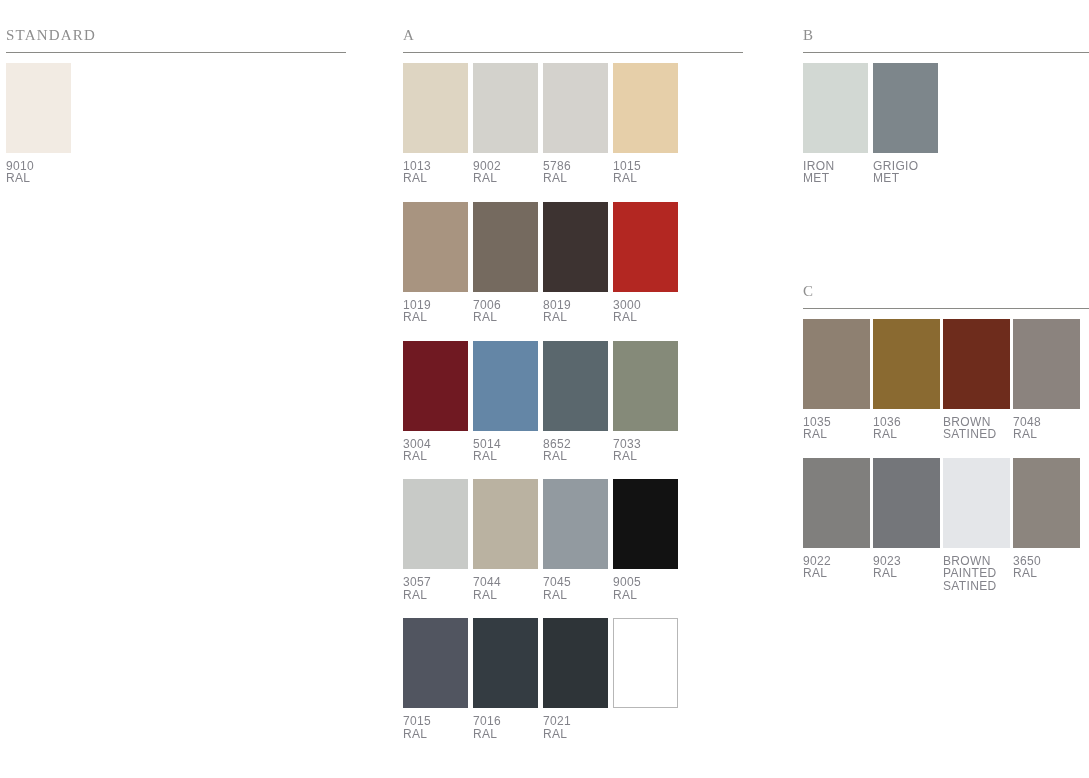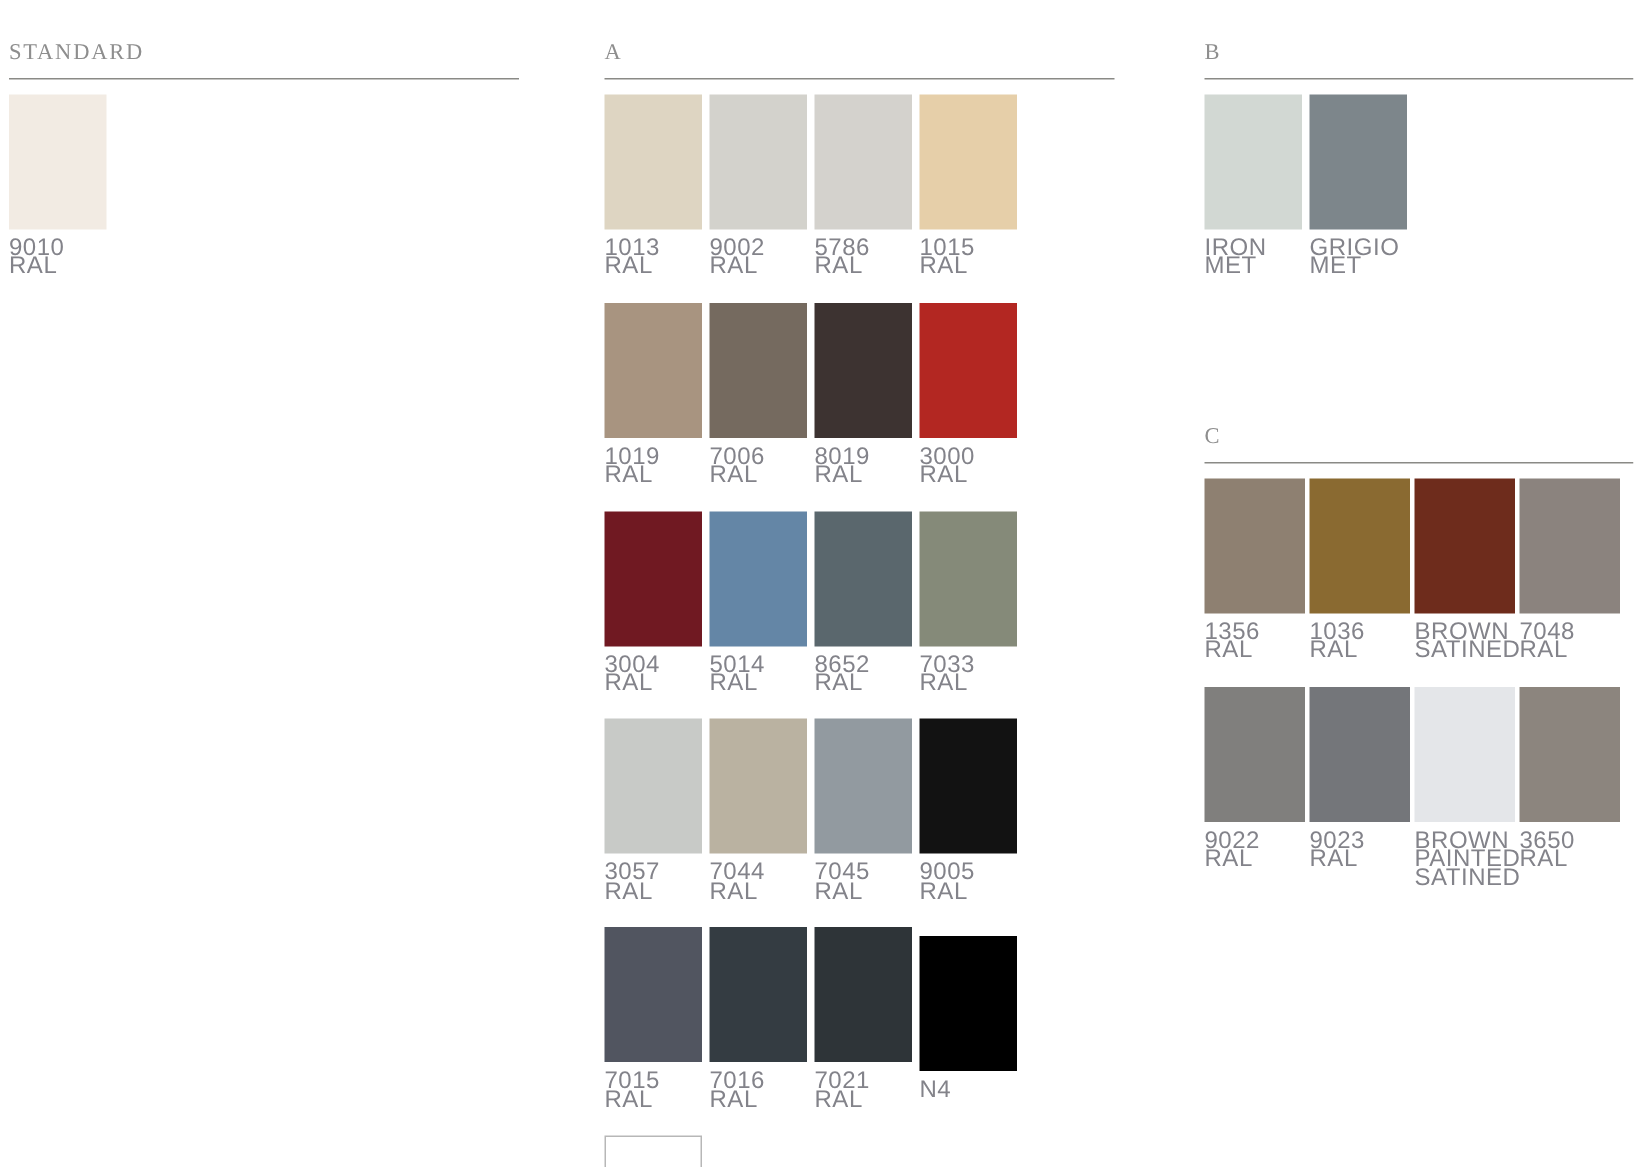--- a/index.html
+++ b/index.html
@@ -48,37 +48,37 @@
     flex-direction: column;
   }
   .swatch-chip {
     display: block;
     box-sizing: border-box;
   }
   .swatch-chip.bordered {
     border: 1px solid #b7b7b7;
   }
   .swatch-label {
-    font-size: 16px;
+    font-size: 12px;
     line-height: 12.4px;
     color: #83838a;
     letter-spacing: 0.35px;
     padding-top: 7px;
     white-space: pre-line;
   }
 
   
   #section-standard { left: 6px; top: 5px; width: 340px; }
   #section-standard .swatch-grid { margin-top: 10px; }
   #section-standard .swatch-chip { width: 65px; height: 90px; }
 
   
   #section-a { left: 403px; top: 5px; width: 340px; }
   #section-a .swatch-grid { margin-top: 10px; }
-  #section-a .swatch-cell { width: 70px; margin-bottom: 17px; justify-content: center; }
+  #section-a .swatch-cell { width: 70px; margin-bottom: 17px; }
   #section-a .swatch-chip { width: 65px; height: 90px; }
 
   
   #section-b { left: 803px; top: 5px; width: 286px; }
   #section-b .swatch-grid { margin-top: 10px; }
   #section-b .swatch-cell { width: 70px; }
   #section-b .swatch-chip { width: 65px; height: 90px; }
 
   
   #section-c { left: 803px; top: 261px; width: 286px; }
@@ -196,24 +196,20 @@
           <span class="swatch-chip" style="background: rgb(52, 60, 66);"></span>
           <span class="swatch-label">7016
 RAL</span>
         </div>
         <div class="swatch-cell">
           <span class="swatch-chip" style="background: rgb(46, 52, 56);"></span>
           <span class="swatch-label">7021
 RAL</span>
         </div>
         <div class="swatch-cell">
-          <span class="swatch-chip" style="background: rgb(0, 0, 0);"></span>
-          <span class="swatch-label">N4</span>
-        </div>
-        <div class="swatch-cell">
           <span class="swatch-chip bordered" style="background: rgb(255, 255, 255);"></span>
         </div>
       </div>
   </div>
 
   <div class="section" id="section-b">
     <div class="section-header">B</div>
     <div class="section-rule"></div>
     <div class="swatch-grid">
         <div class="swatch-cell">
@@ -228,21 +224,21 @@
         </div>
       </div>
   </div>
 
   <div class="section" id="section-c">
     <div class="section-header">C</div>
     <div class="section-rule"></div>
     <div class="swatch-grid">
         <div class="swatch-cell">
           <span class="swatch-chip" style="background: rgb(142, 128, 113);"></span>
-          <span class="swatch-label">1356
+          <span class="swatch-label">1035
 RAL</span>
         </div>
         <div class="swatch-cell">
           <span class="swatch-chip" style="background: rgb(138, 106, 49);"></span>
           <span class="swatch-label">1036
 RAL</span>
         </div>
         <div class="swatch-cell">
           <span class="swatch-chip" style="background: rgb(110, 44, 28);"></span>
           <span class="swatch-label">BROWN

